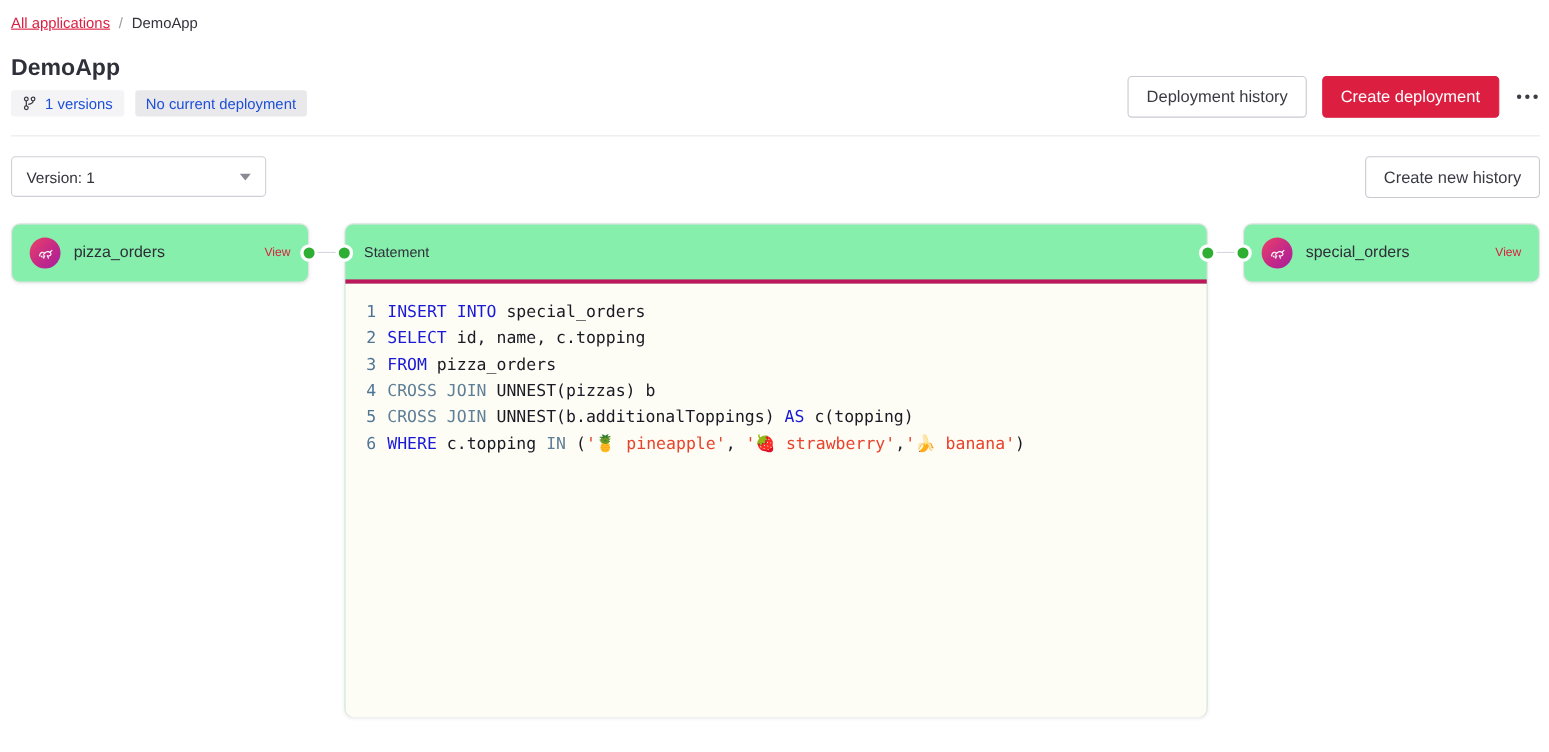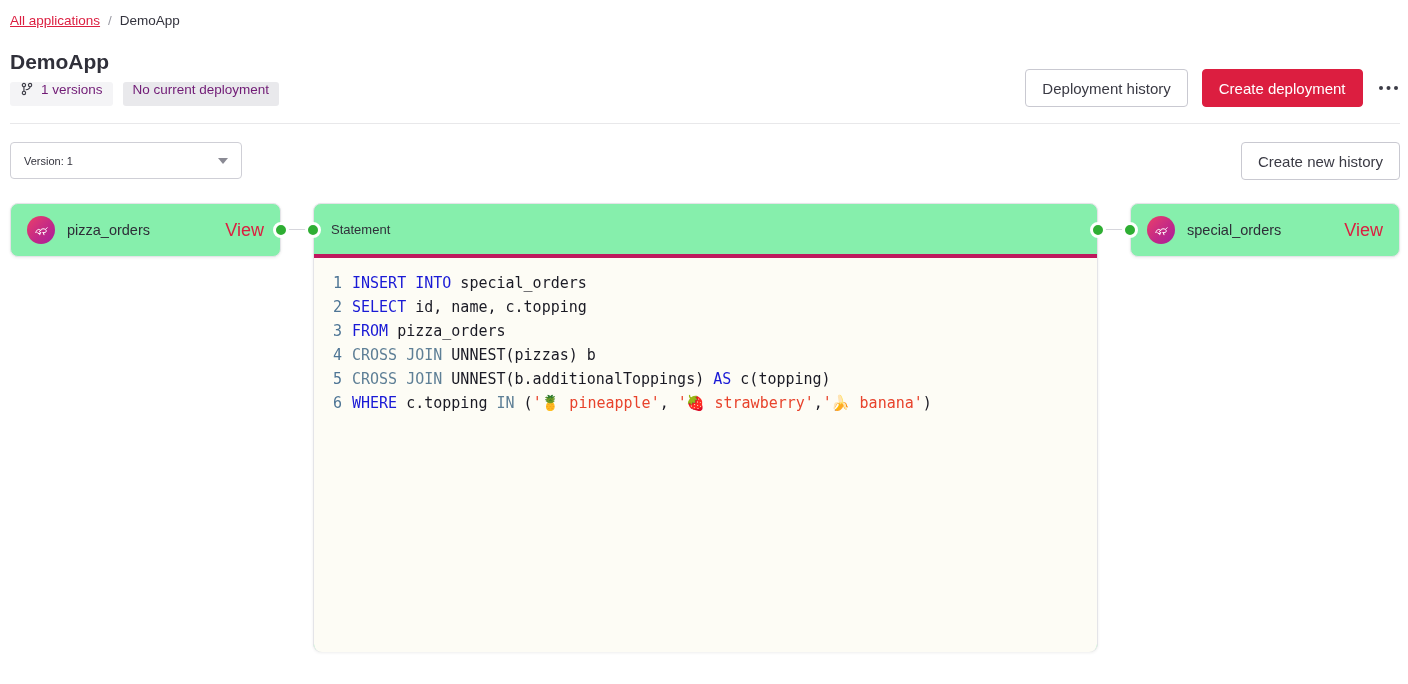--- a/index.html
+++ b/index.html
@@ -9,53 +9,53 @@
 
   
   .breadcrumb { position:absolute; left:10px; top:13px; font-size:13.5px; display:flex; gap:8px; align-items:center; }
   .crumb-link { color:var(--accent,#dc1e40); text-decoration:underline; cursor:pointer; }
   .crumb-sep { color:#9a9aa4; }
   .crumb-current { color:#33333d; }
 
   
   .page-title { position:absolute; left:10px; top:50px; font-size:21px; font-weight:700; color:#30303a; }
   .badges { position:absolute; left:10px; top:82px; display:flex; gap:10px; }
-  .badge { height:24px; display:flex; gap:7px; padding:0 10px; border-radius:3px;
-    font-size:13.5px; color:#701a75; }
+  .badge { height:24px; display:flex; align-items:center; gap:7px; padding:0 10px; border-radius:3px;
+    font-size:13.5px; color:#1d4ed8; }
   .badge.light { background:#f4f4f6; }
   .badge.dark  { background:#e9e9ec; }
 
   .top-actions { position:absolute; right:8px; top:69px; display:flex; align-items:center; gap:14px; }
   .btn { height:38px; padding:0 16px; border-radius:4px; font-size:15px; font-family:"Liberation Sans",sans-serif;
     cursor:pointer; display:flex; align-items:center;text-align:center; }
   .btn.outline { background:#fff; border:1px solid #c9c9d1; color:#3a3a44; }
   .btn.primary { background:var(--accent,#dc1e40); border:1px solid var(--accent,#dc1e40); color:#fff; }
   .more-btn { background:none; border:none; cursor:pointer; padding:6px 2px; }
   .dots { display:block; width:4.5px; height:4.5px; border-radius:50%; background:#3c3c46;
     box-shadow:7.5px 0 0 #3c3c46, 15px 0 0 #3c3c46; margin-right:15px; }
 
   .divider { position:absolute; top:123px; left:10px; right:8px; border-top:1px solid #e8e8ea; }
 
   
   .version-select { position:absolute; left:10px; top:142px; width:232px; height:37px; border:1px solid #cfcfd6;
     border-radius:4px; background:#fff; display:flex; align-items:center; justify-content:space-between;
-    padding:0 13px; font-size:11px; color:#33333d; cursor:pointer; }
+    padding:0 13px; font-size:14px; color:#33333d; cursor:pointer; }
   .caret { width:0; height:0; border-left:5.5px solid transparent; border-right:5.5px solid transparent;
     border-top:6px solid #8a8a94; }
   .create-version-btn { position:absolute; right:8px; top:142px; }
 
   
   .canvas { position:absolute; top:203px; left:0; right:0; height:470px; }
   .node-card { position:absolute; background:#86efac; border:1px solid #e4e4e8; border-radius:8px;
     box-shadow:0 1px 3px rgba(0,0,0,.07); }
   .table-card { height:54px; display:flex; align-items:center; padding:0 16px; gap:12px; }
   .card-src { left:10px; top:0; width:271px; }
   .card-tgt { left:1130px; top:0; width:270px; }
   .table-name { font-size:14.5px; color:#2e2e38; }
-  .view-link { margin-left:auto; font-size:18px; color:var(--accent,#dc1e40); cursor:pointer; }
+  .view-link { margin-left:auto; font-size:11px; color:var(--accent,#dc1e40); cursor:pointer; }
   .flink-icon { width:28px; height:28px; border-radius:50%; flex:0 0 28px;
     background:linear-gradient(135deg,#ec4069 0%,#c42a86 55%,#a81e9e 100%);
     display:flex; align-items:center; justify-content:center; }
 
   .stmt-card { left:313px; top:0; width:785px; height:449px; }
   .stmt-header { height:54px; display:flex; align-items:center; padding-left:17px;
     font-size:13px; font-weight:400; color:#30303a; border-bottom:4px solid #be185d; }
   .stmt-body { height:394px; background:var(--codebg,#fdfcf5); border-radius:0 0 8px 8px; padding-top:13px; }
   .code-line { display:flex; font-family:"DejaVu Sans Mono", monospace; font-size:15px; line-height:24px;
     white-space:pre; color:var(--plain,#1a1a24); }

